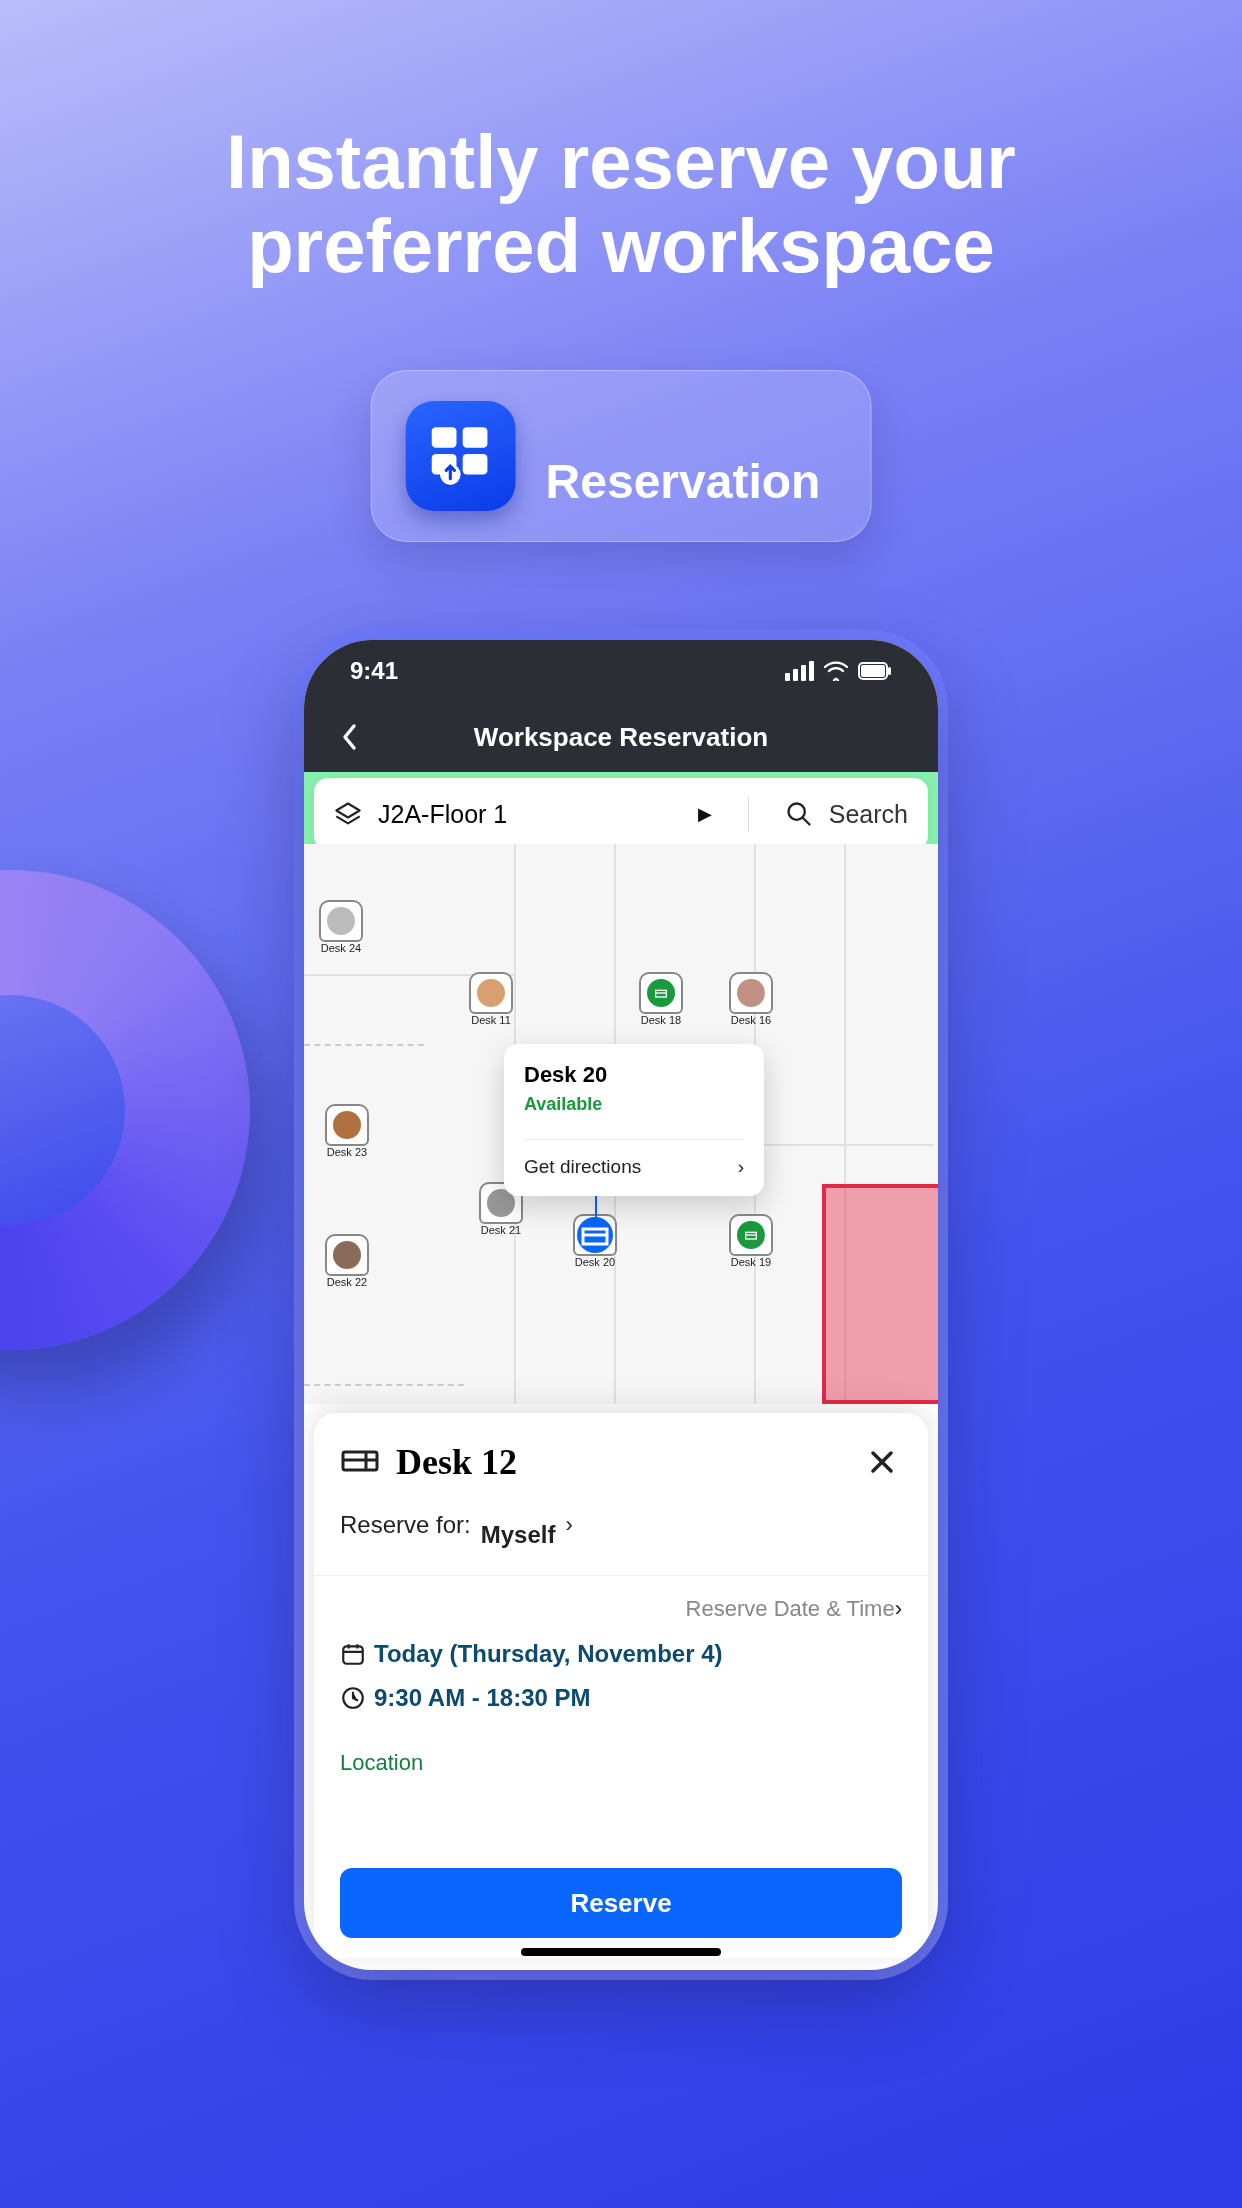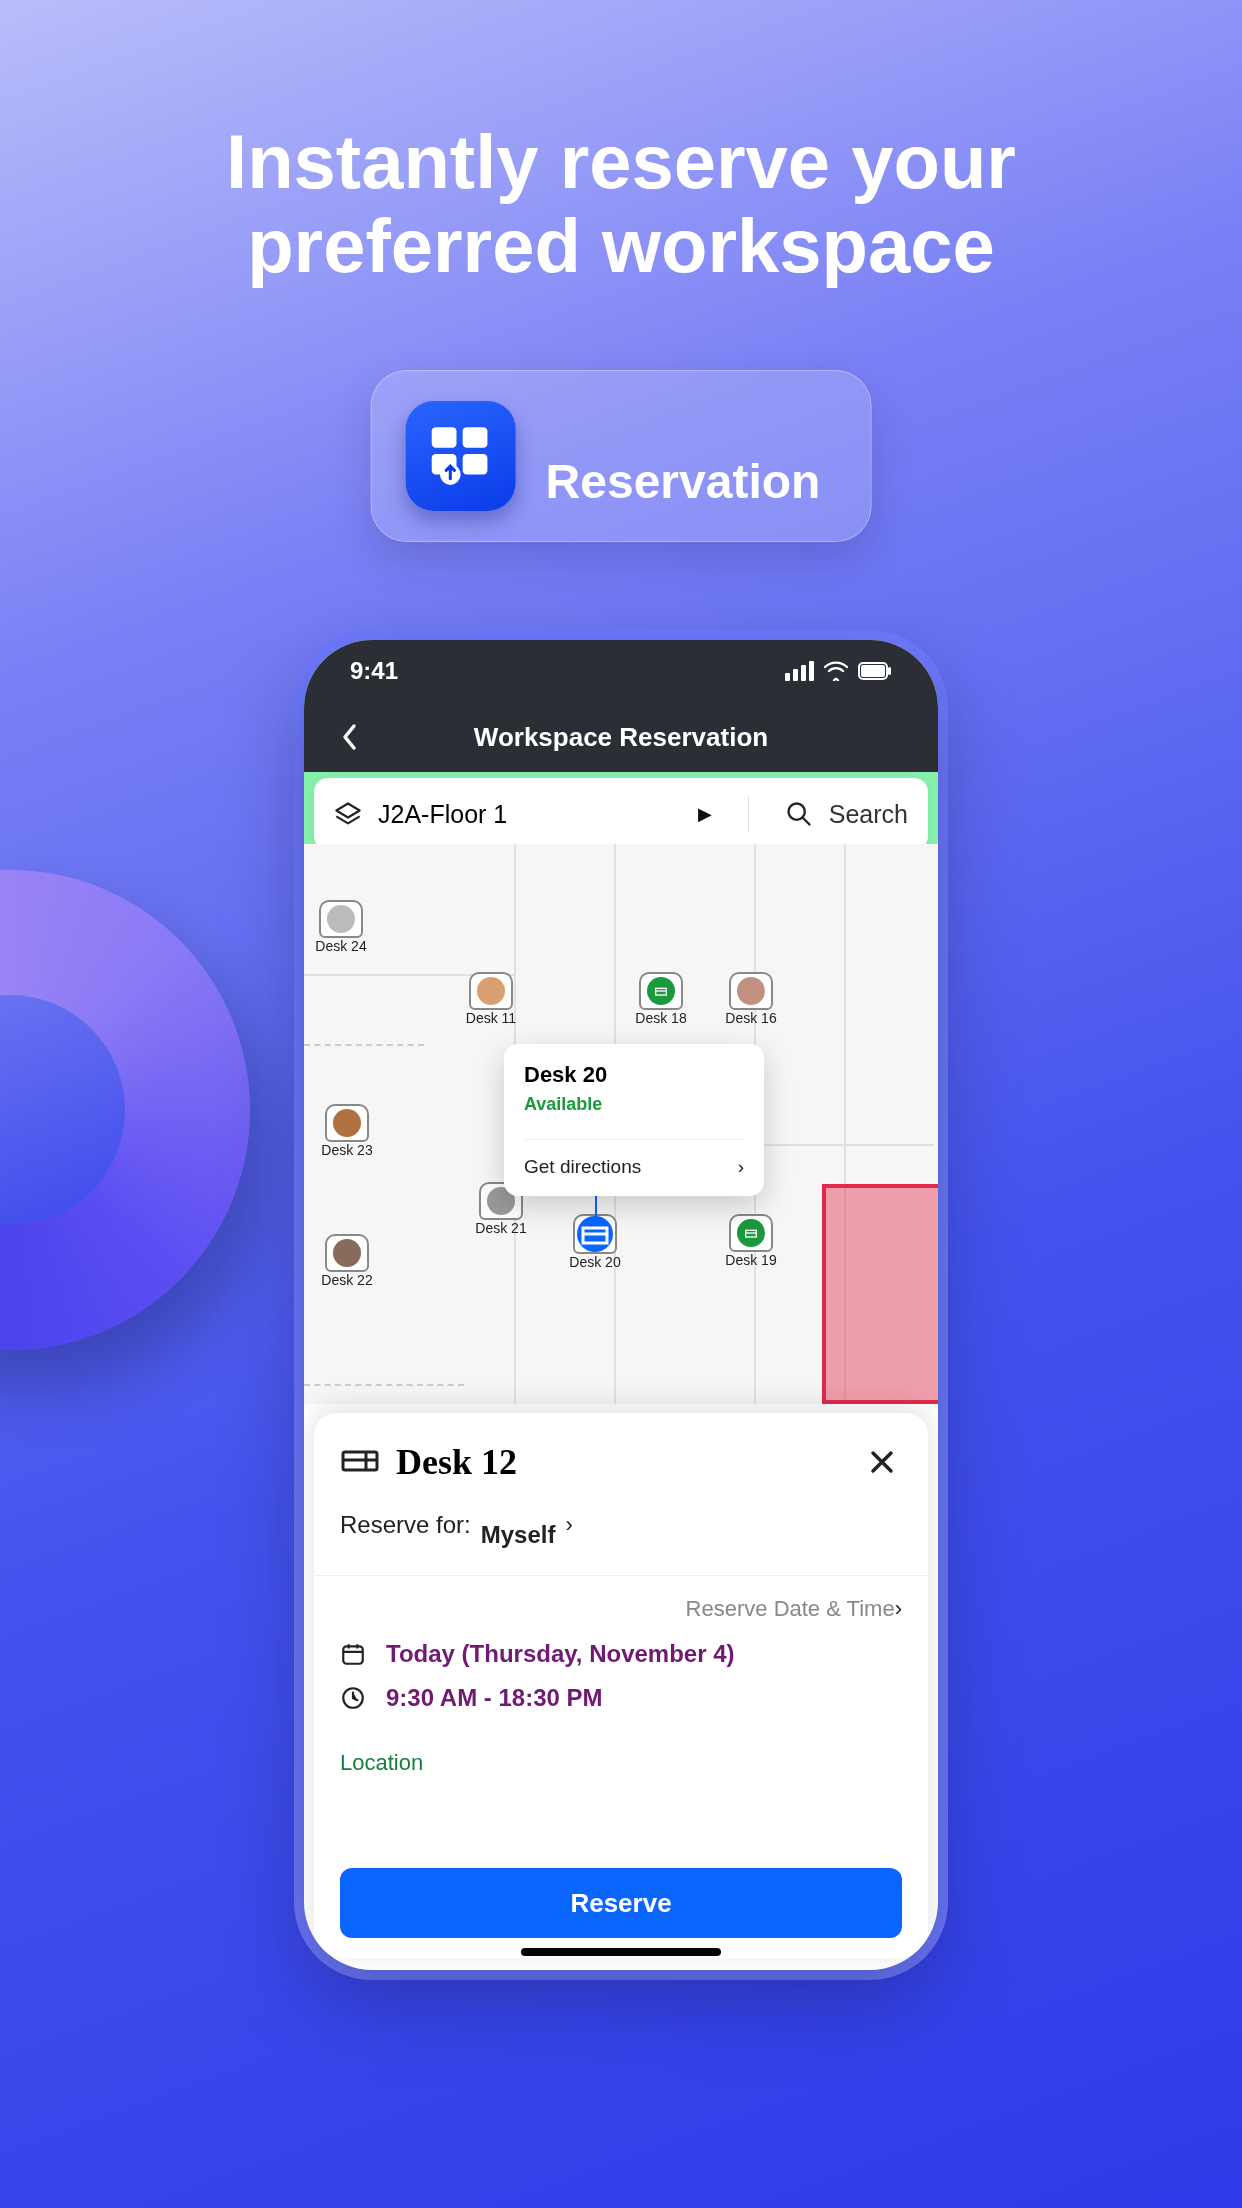--- a/index.html
+++ b/index.html
@@ -169,21 +169,21 @@
   width: 54px; height: 54px;
   display:flex; flex-direction:column; align-items:center;
 }
 .desk .chair {
   width: 44px; height: 44px;
   border: 2px solid #888;
   border-radius: 10px 10px 6px 6px;
   background: #fff;
   display:flex; align-items:center; justify-content:center;
 }
-.desk .label { font-size: 14px; color:#222; margin-top:0; white-space:nowrap; }
+.desk .label { font-size: 11px; color:#222; margin-top:0; white-space:nowrap; }
 .avatar-dot {
   width: 28px; height: 28px; border-radius: 50%;
   background: #bbb;
 }
 .green-dot { background: #1a9a3c; border-radius:50%; width:28px; height:28px; display:flex; align-items:center; justify-content:center; }
 .green-dot svg { width:16px; height:16px; }
 .blue-dot { background: #0a66ff; border-radius:50%; width:36px; height:36px; display:flex; align-items:center; justify-content:center; }
 
 
 .callout {
@@ -217,21 +217,21 @@
 .sheet-title { font-size: 36px; font-weight: 700; flex:1;font-family:Liberation Serif, serif; }
 .close-btn { width: 40px; height: 40px; display:flex; align-items:center; justify-content:center; }
 
 .reserve-for { font-size: 24px; color:#222; margin-bottom: 26px; display:flex; gap:10px; align-items:center; }
 .reserve-for strong { font-weight: 700; margin-top: 20px; }
 .chev { font-size: 22px; color:#222; }
 
 .hr { height: 1px; background: #eee; margin: 0 -26px 20px; }
 
 .section-row { display:flex; justify-content:flex-end; align-items:center; font-size:22px; color:#888; margin-bottom: 18px; }
-.info-row { display:flex; align-items:center; gap:20px; font-size:24px; font-weight:600; color:#701a75; margin-bottom:16px; }
+.info-row { display:flex; align-items:center; gap:8px; font-size:24px; font-weight:600; color:#0c4a6e; margin-bottom:16px; }
 .info-row .row-icon { width:26px; height:26px; flex-shrink:0; }
 
 .location-label { font-size: 22px; color: #15803d; margin-top: 22px; }
 
 .reserve-btn {
   margin-top: auto;
   background: #0a66ff;
   color: #fff;
   font-size: 26px;
   font-weight: 600;

